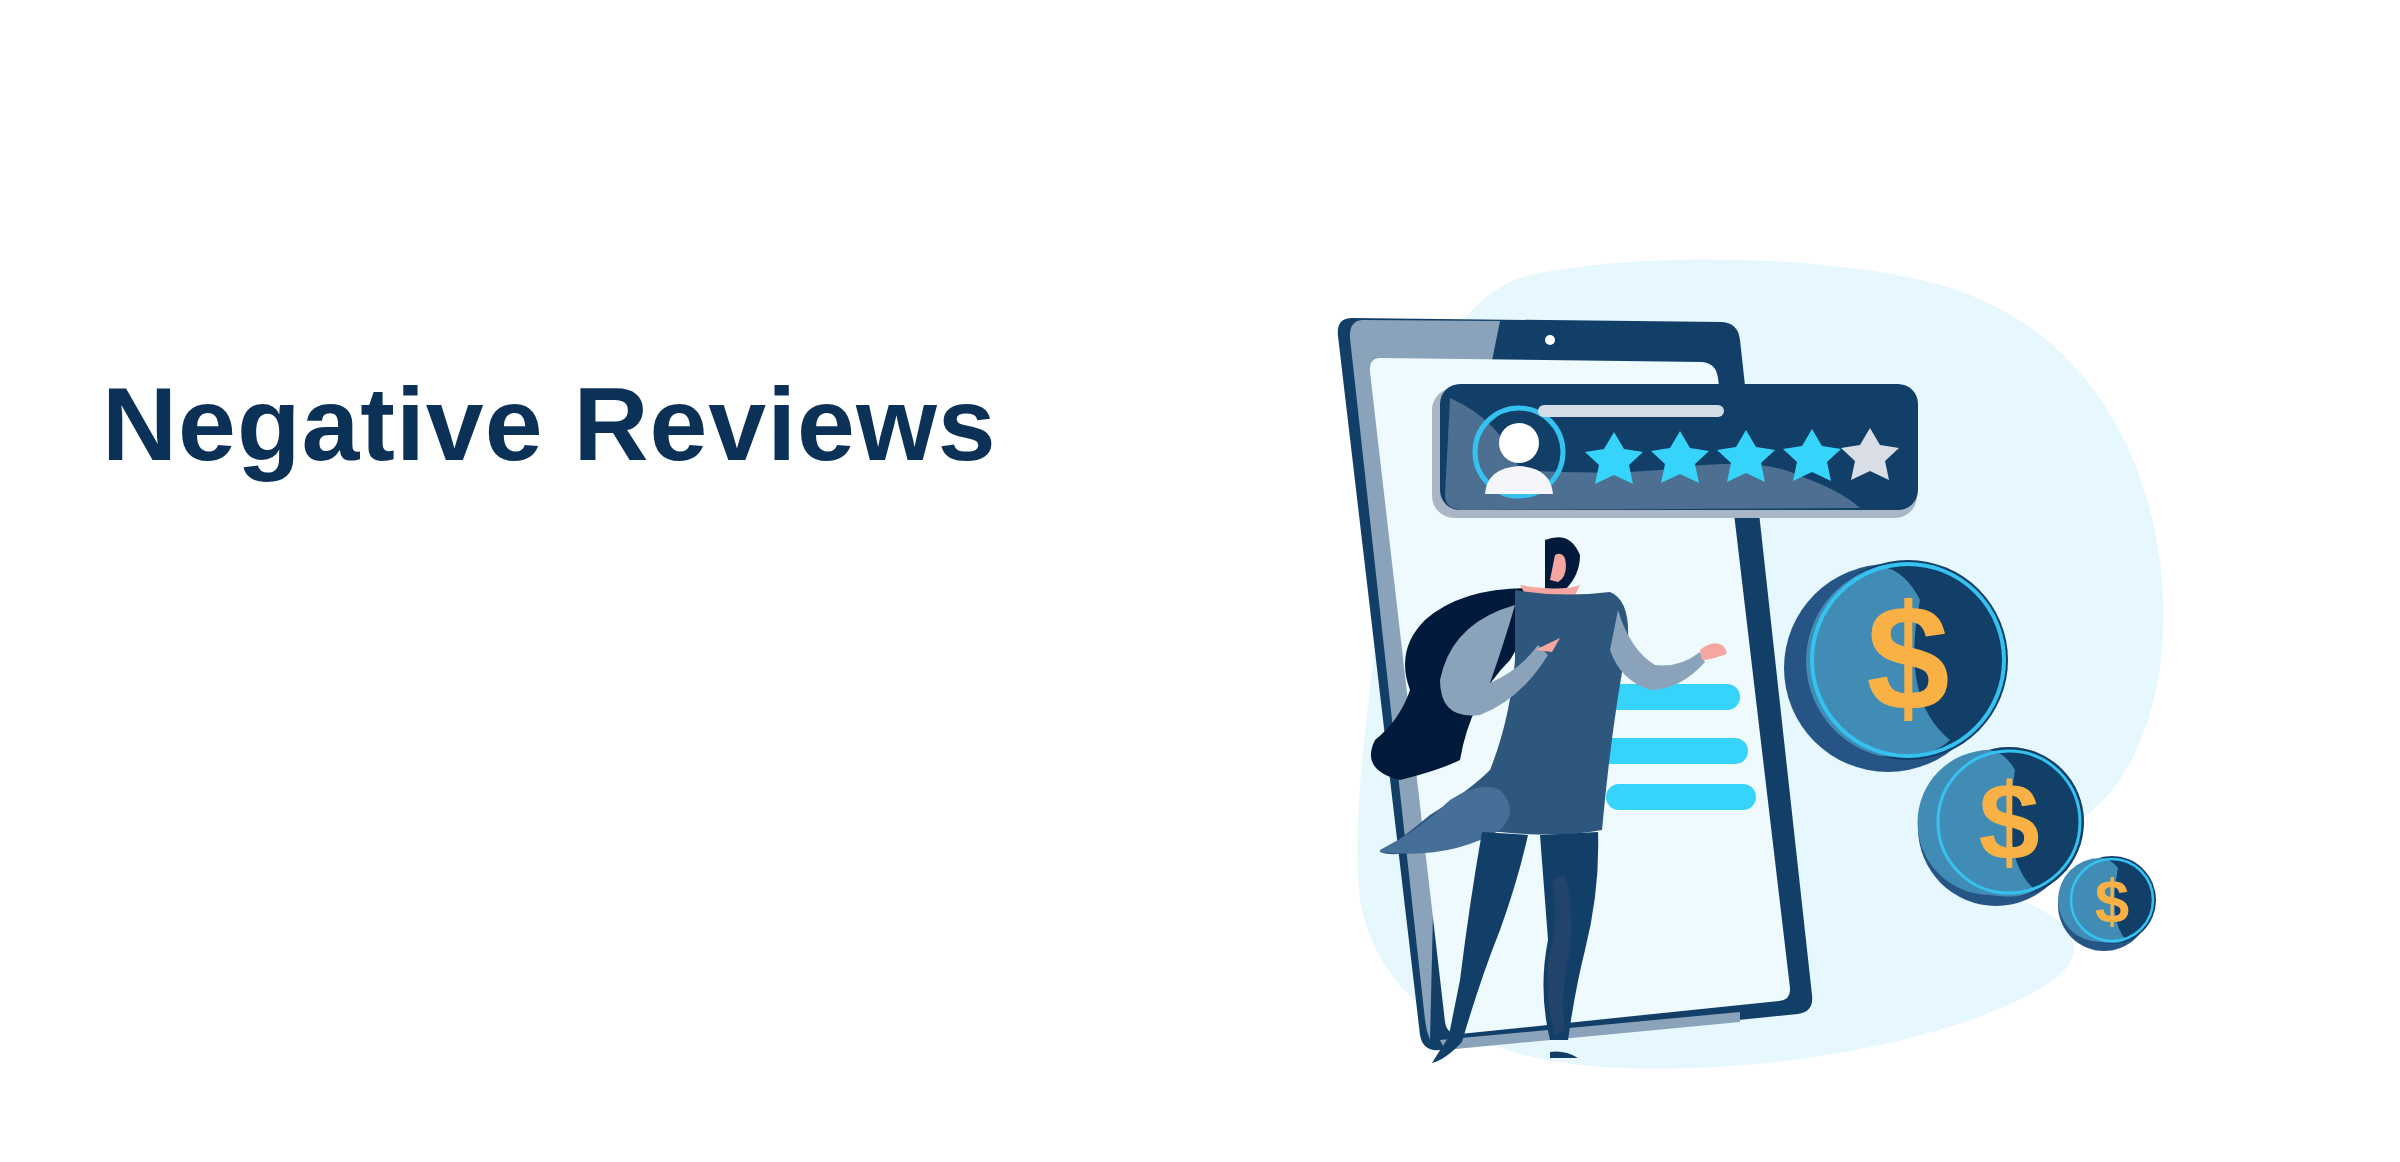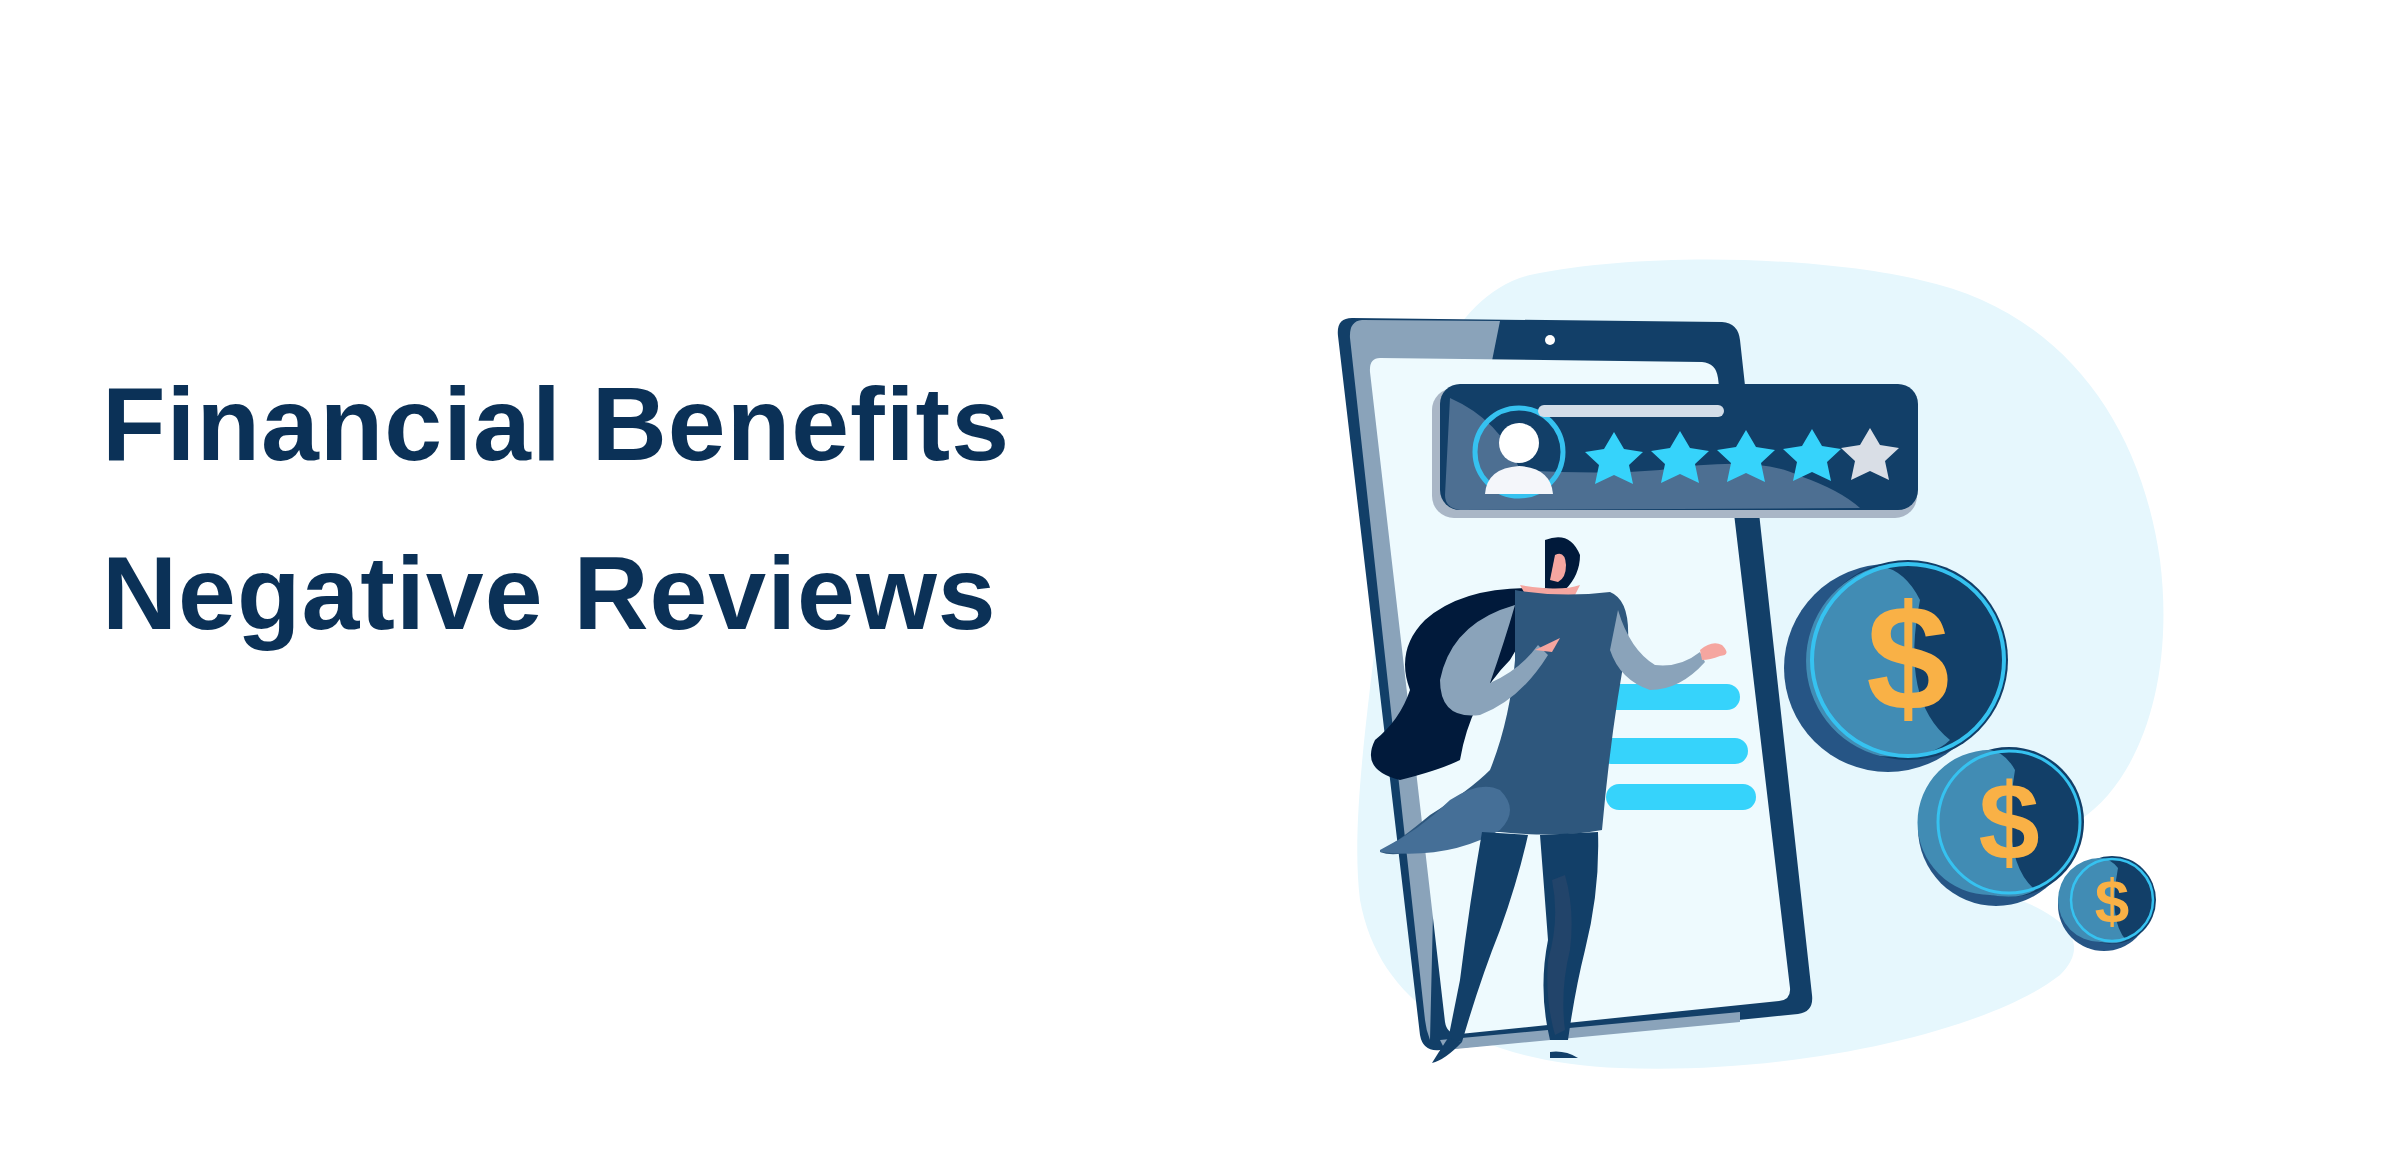--- a/index.html
+++ b/index.html
@@ -11,21 +11,20 @@
     font-size:104px; line-height:169px; letter-spacing:1px;
     margin:0;
   }
   .title span { display:block; white-space:nowrap; }
   .illustration { position:absolute; left:0; top:0; width:2400px; height:1162px; }
 </style>
 </head>
 <body>
 
 <h1 class="title">
-  <span>Financial Benefits</span>
   <span>Negative Reviews</span>
 </h1>
 
 <svg class="illustration" viewBox="0 0 2400 1162" xmlns="http://www.w3.org/2000/svg">
 
   <path d="M1530 275 C1650 250 1830 258 1920 280 C2060 310 2140 420 2160 560 C2175 680 2140 780 2080 820
            C2030 850 1990 870 2020 900 C2070 920 2090 945 2060 975 C1990 1030 1800 1075 1620 1068
            C1480 1062 1380 1010 1360 900 C1350 820 1370 700 1380 600 C1395 460 1430 300 1530 275 Z" fill="#e6f7fd"></path>
 
   <g>

